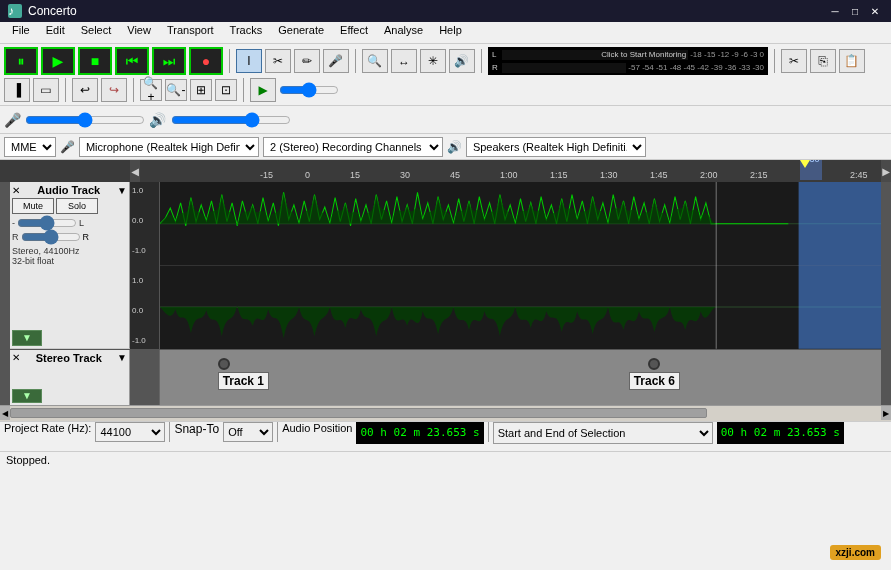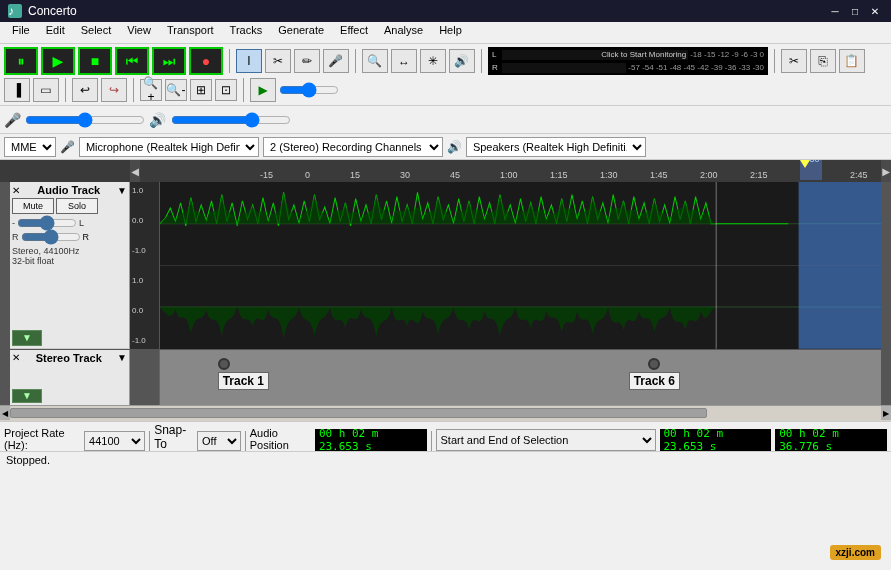--- a/index.html
+++ b/index.html
@@ -333,21 +333,21 @@
     <span style="font-size:8px;">◀</span>
   </div>
   <div style="flex:1; height:12px; background:#d4d0c8; position:relative; cursor:pointer;">
     <div style="position:absolute; left:0; top:1px; width:80%; height:10px; background:#a0a0a0; border:1px solid #888; border-radius:2px;"></div>
   </div>
   <div style="width:10px; height:14px; background:#b0b0b0; cursor:pointer; display:flex; align-items:center; justify-content:center;">
     <span style="font-size:8px;">▶</span>
   </div>
 </div>
 
-<div id="statusbar" style="background:#f0f0f0; height:30px; display:flex; align-items:flex-end; padding:0 4px; gap:4px; border-top:1px solid #ccc;">
+<div id="statusbar" style="background:#f0f0f0; height:30px; display:flex; align-items:flex-start; padding:0 4px; gap:4px; border-top:1px solid #ccc;">
   <span style="font-size:11px;">Project Rate (Hz):</span>
   <select style="height:20px; font-size:11px; border:1px solid #999; width:70px;">
     <option>44100</option>
   </select>
   <div style="width:1px; height:20px; background:#999;"></div>
   <span style="font-size:12px;">Snap-To</span>
   <select style="height:20px; font-size:11px; border:1px solid #999; width:50px;">
     <option>Off</option>
   </select>
   <div style="width:1px; height:20px; background:#999;"></div>
@@ -358,23 +358,20 @@
   <div style="width:1px; height:20px; background:#999;"></div>
 
   <select style="height:22px; font-size:11px; border:1px solid #999; min-width:220px;">
     <option>Start and End of Selection</option>
   </select>
 
   <div style="background:black; color:#00ff00; font-family:monospace; font-size:11px; padding:2px 4px; height:22px; display:flex; align-items:center; min-width:110px;">
     <span>00 h 02 m 23.653 s</span>
   </div>
 
-  <div style="background:black; color:#00ff00; font-family:monospace; font-size:11px; padding:2px 4px; height:22px; display:flex; align-items:center; min-width:110px;">
-    <span>00 h 02 m 36.776 s</span>
-  </div>
 </div>
 
 <div id="bottombar" style="background:#f0f0f0; height:18px; display:flex; align-items:center; padding:0 6px; border-top:1px solid #ccc;">
   <span style="font-size:11px;">Stopped.</span>
 </div>
 
 <div id="watermark">
   <span>xzji.com</span>
 </div>
 

